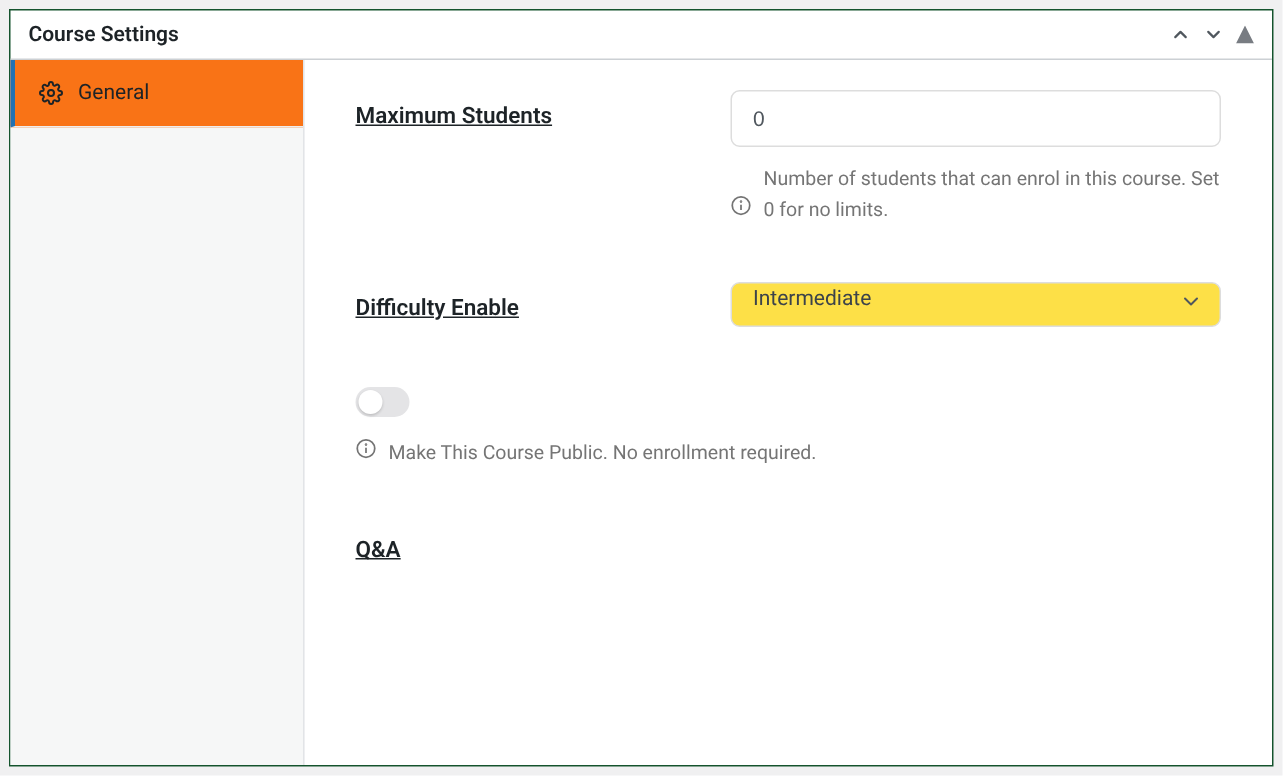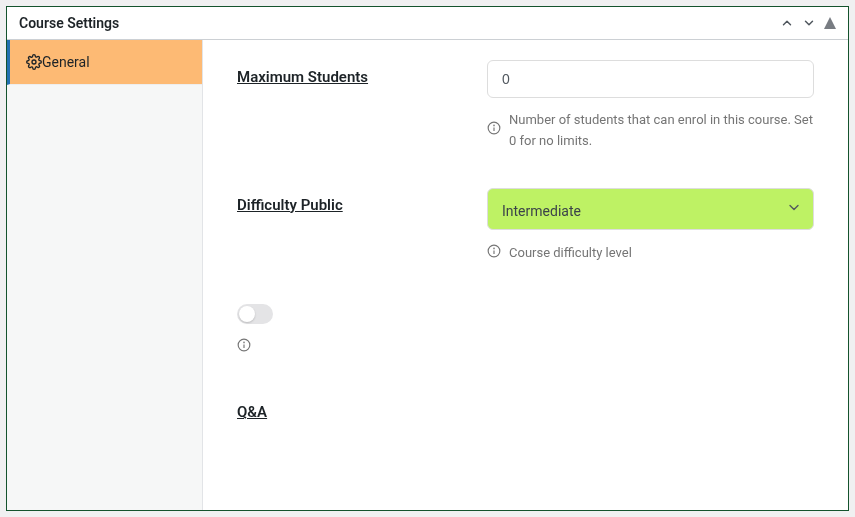--- a/index.html
+++ b/index.html
@@ -38,25 +38,26 @@
     min-height: 470px;
   }
   .sidebar {
     width: 196px;
     background: #f6f7f7;
     border-right: 1px solid #e2e4e7;
   }
   .sidebar-item {
     display: flex;
     align-items: center;
+    gap: 10px;
     padding: 14px 16px;
     font-size: 14px;
     color: #1d2327;
     cursor: pointer;
-    background: #fdba74;
+    background: #f97316;
     border-left: 3px solid #2271b1;
     border-bottom: 1px solid #eee;
   }
   .sidebar-item .gear { width: 16px; height: 16px; color: #1d2327; }
   .content {
     flex: 1;
     padding: 20px 34px 24px 34px;
   }
   .field-row {
     display: flex;
@@ -84,39 +85,39 @@
     border-radius: 6px;
     color: #50575e;
     background: #fff;
   }
   .select-wrap {
     position: relative;
     width: 100%;
   }
   .select-input {
     width: 100%;
-    padding: 14px 36px 10px 14px;
+    padding: 2px 36px 10px 14px;
     font-size: 14px;
     border: 1px solid #ddd;
     border-radius: 6px;
     color: #3c434a;
-    background: #bef264;
+    background: #fde047;
     appearance: none;
     cursor: pointer;
   }
   .select-chevron {
     position: absolute;
     right: 12px;
     top: 50%;
     transform: translateY(-50%);
     pointer-events: none;
   }
   .help {
     display: flex;
-    align-items: center;
+    align-items: flex-end;
     gap: 8px;
     margin-top: 12px;
     color: #757575;
     font-size: 13px;
     line-height: 1.6;
   }
   .help svg { flex-shrink: 0; margin-top: 2px; }
   .toggle {
     width: 36px;
     height: 20px;
@@ -188,56 +189,47 @@
                   <line x1="12" y1="11" x2="12" y2="17"></line>
                   <circle cx="12" cy="7.5" r="0.5" fill="#757575"></circle>
                 </svg>
             </span>
             <span>Number of students that can enrol in this course. Set 0 for no limits.</span>
           </div>
         </div>
       </div>
 
       <div class="field-row">
-        <div class="field-label">Difficulty Public</div>
+        <div class="field-label">Difficulty Enable</div>
         <div class="field-control">
           <div class="select-wrap">
             <div class="select-input">Intermediate</div>
             <span class="select-chevron">
               <svg width="16" height="16" viewBox="0 0 24 24" fill="none" stroke="#50575e" stroke-width="2" stroke-linecap="round" stroke-linejoin="round">
                   <polyline points="6 9 12 15 18 9"></polyline>
                 </svg>
             </span>
           </div>
+        </div>
+      </div>
+
+      <div class="field-row">
+        <div class="field-control">
+          <div class="toggle">
+            <div class="toggle-knob"></div>
+          </div>
           <div class="help">
             <span>
               <svg width="14" height="14" viewBox="0 0 24 24" fill="none" stroke="#757575" stroke-width="2">
                   <circle cx="12" cy="12" r="10"></circle>
                   <line x1="12" y1="11" x2="12" y2="17"></line>
                   <circle cx="12" cy="7.5" r="0.5" fill="#757575"></circle>
                 </svg>
             </span>
-            <span>Course difficulty level</span>
-          </div>
-        </div>
-      </div>
-
-      <div class="field-row">
-        <div class="field-control">
-          <div class="toggle">
-            <div class="toggle-knob"></div>
-          </div>
-          <div class="help">
-            <span>
-              <svg width="14" height="14" viewBox="0 0 24 24" fill="none" stroke="#757575" stroke-width="2">
-                  <circle cx="12" cy="12" r="10"></circle>
-                  <line x1="12" y1="11" x2="12" y2="17"></line>
-                  <circle cx="12" cy="7.5" r="0.5" fill="#757575"></circle>
-                </svg>
-            </span>
+            <span>Make This Course Public. No enrollment required.</span>
           </div>
         </div>
       </div>
 
       <div class="field-row">
         <div class="field-label">Q&amp;A</div>
       </div>
 
     </div>
   </div>

